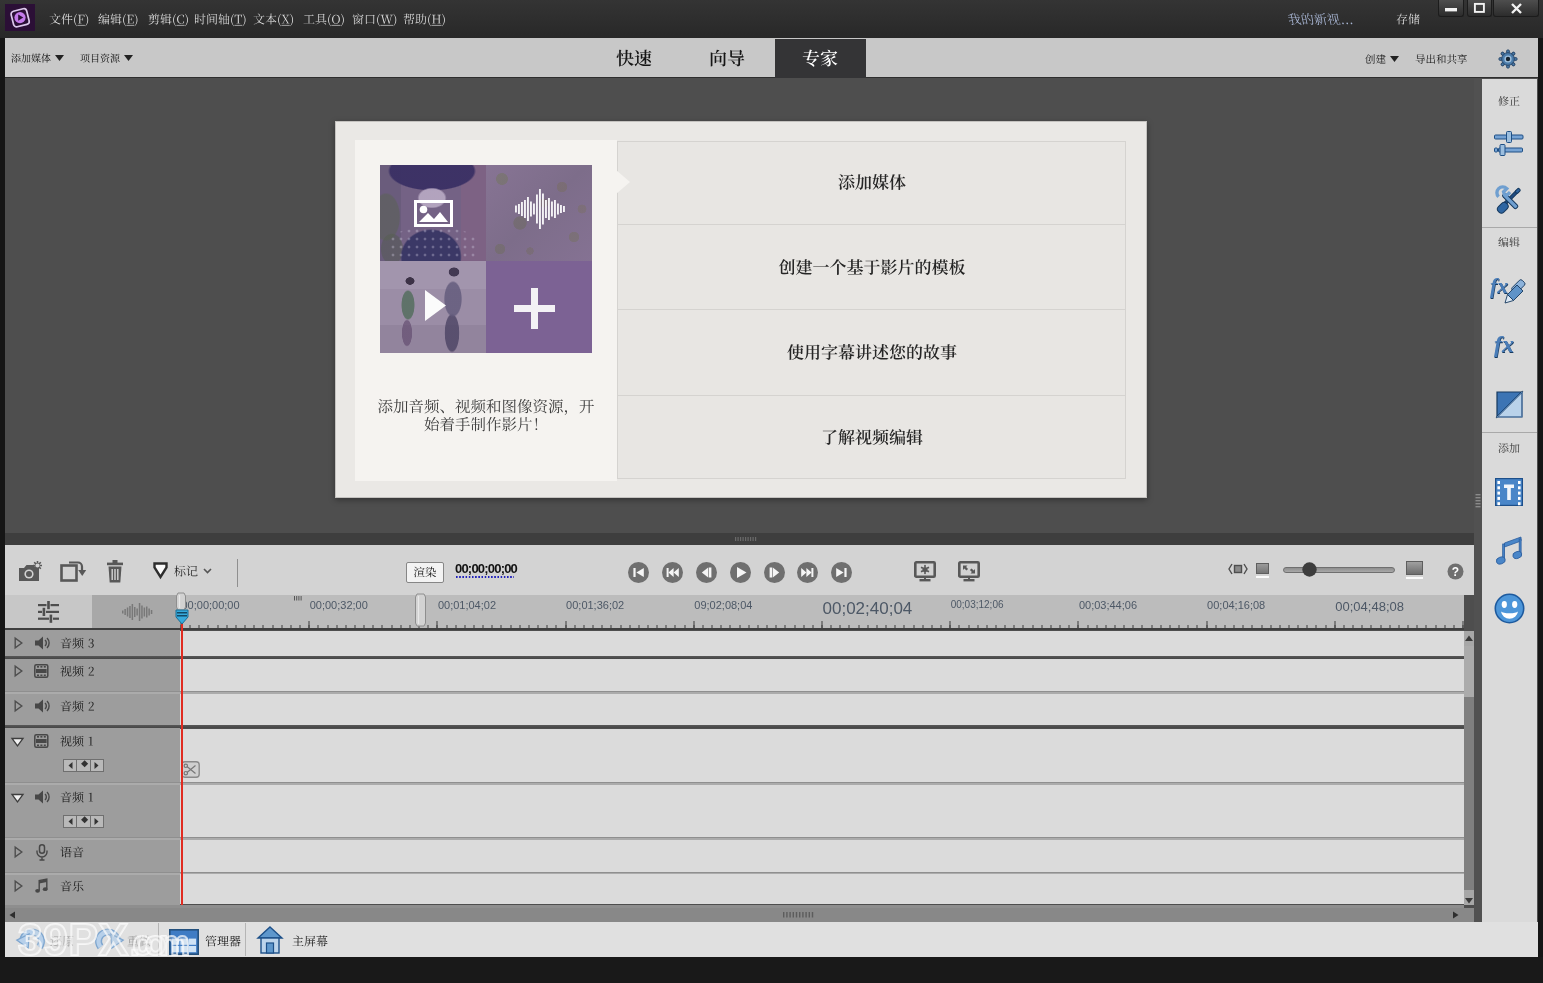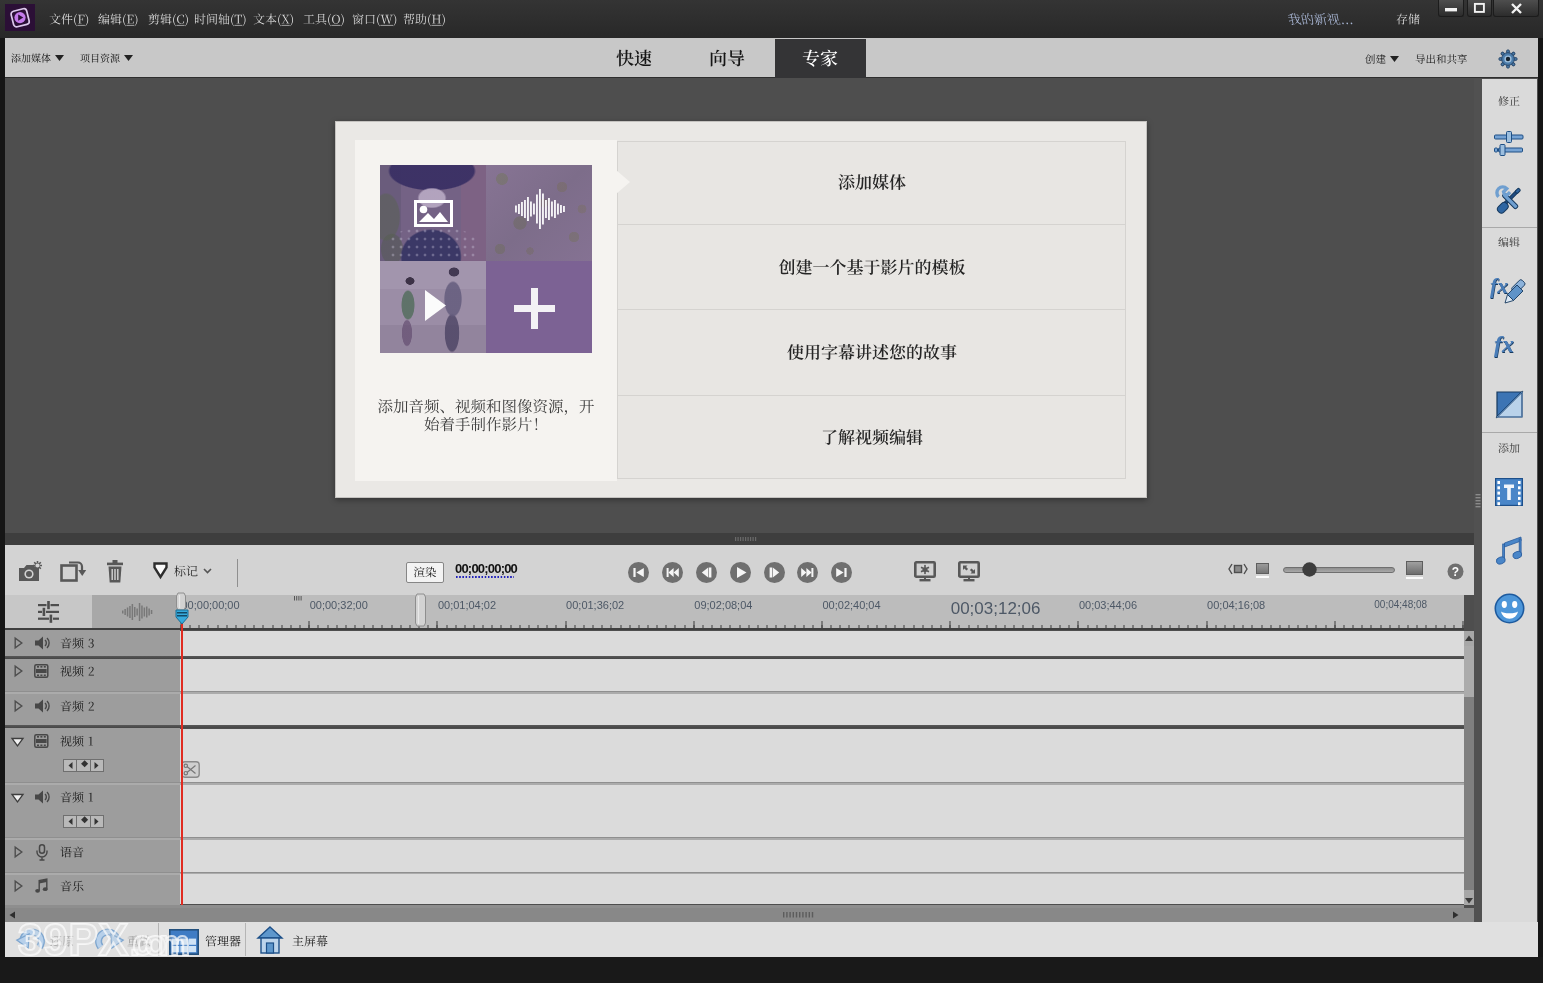--- a/index.html
+++ b/index.html
@@ -322,25 +322,25 @@
     <rect x="21.599999999999998" y="4.5" width="1.5" height="9" fill="#787878"></rect>
     <rect x="24.0" y="3.5" width="1.5" height="11" fill="#787878"></rect>
     <rect x="26.4" y="5.5" width="1.5" height="7" fill="#787878"></rect>
     <rect x="28.799999999999997" y="7.0" width="1.5" height="4" fill="#787878"></rect>
   </svg>
 <div style="position:absolute;left:181.5px;top:599px;font-size:11px;color:#4d5866;white-space:pre;">00;00;00;00</div>
 <div style="position:absolute;left:309.7px;top:599px;font-size:11px;color:#4d5866;white-space:pre;">00;00;32;00</div>
 <div style="position:absolute;left:437.9px;top:599px;font-size:11px;color:#4d5866;white-space:pre;">00;01;04;02</div>
 <div style="position:absolute;left:566.0999999999999px;top:599px;font-size:11px;color:#4d5866;white-space:pre;">00;01;36;02</div>
 <div style="position:absolute;left:694.3px;top:599px;font-size:11px;color:#4d5866;white-space:pre;">09;02;08;04</div>
-<div style="position:absolute;left:822.5px;top:599px;font-size:11px;color:#4d5866;white-space:pre;">00;02;40;04</div>
-<div style="position:absolute;left:950.6999999999999px;top:599px;font-size:17px;color:#4d5866;white-space:pre;">00;03;12;06</div>
+<div style="position:absolute;left:822.5px;top:599px;font-size:17px;color:#4d5866;white-space:pre;">00;02;40;04</div>
+<div style="position:absolute;left:950.6999999999999px;top:599px;font-size:10px;color:#4d5866;white-space:pre;">00;03;12;06</div>
 <div style="position:absolute;left:1078.8999999999999px;top:599px;font-size:11px;color:#4d5866;white-space:pre;">00;03;44;06</div>
 <div style="position:absolute;left:1207.1px;top:599px;font-size:11px;color:#4d5866;white-space:pre;">00;04;16;08</div>
-<div style="position:absolute;left:1335.3px;top:599px;font-size:10px;color:#4d5866;white-space:pre;margin-left:39px;">00;04;48;08</div>
+<div style="position:absolute;left:1335.3px;top:599px;font-size:13px;color:#4d5866;white-space:pre;">00;04;48;08</div>
 <div style="position:absolute;left:180px;top:625px;width:1284px;height:4px;background-image:repeating-linear-gradient(90deg,#3c3c3c 0 1px,transparent 1px 9.157px);background-position:0.5px 0"></div>
 <div style="position:absolute;left:180px;top:621px;width:1284px;height:8px;background-image:repeating-linear-gradient(90deg,#3c3c3c 0 1px,transparent 1px 128.2px);background-position:0.5px 0"></div>
 <svg style="position:absolute;left:294px;top:596px;width:10px;height:5px;" viewBox="0 0 10 5">
     <rect x="0.0" y="0" width="1" height="4.5" fill="#555"></rect>
     <rect x="2.2" y="0" width="1" height="4.5" fill="#555"></rect>
     <rect x="4.4" y="0" width="1" height="4.5" fill="#555"></rect>
     <rect x="6.6000000000000005" y="0" width="1" height="4.5" fill="#555"></rect>
   </svg>
 <svg style="position:absolute;left:176px;top:593px;width:10px;height:17px;" viewBox="0 0 10 17">
     <path d="M2 0 H8 L9.5 3 V14 L8 17 H2 L0.5 14 V3 Z" fill="#d2d2d2" stroke="#8e8e8e" stroke-width="1" vector-effect="non-scaling-stroke"></path>

